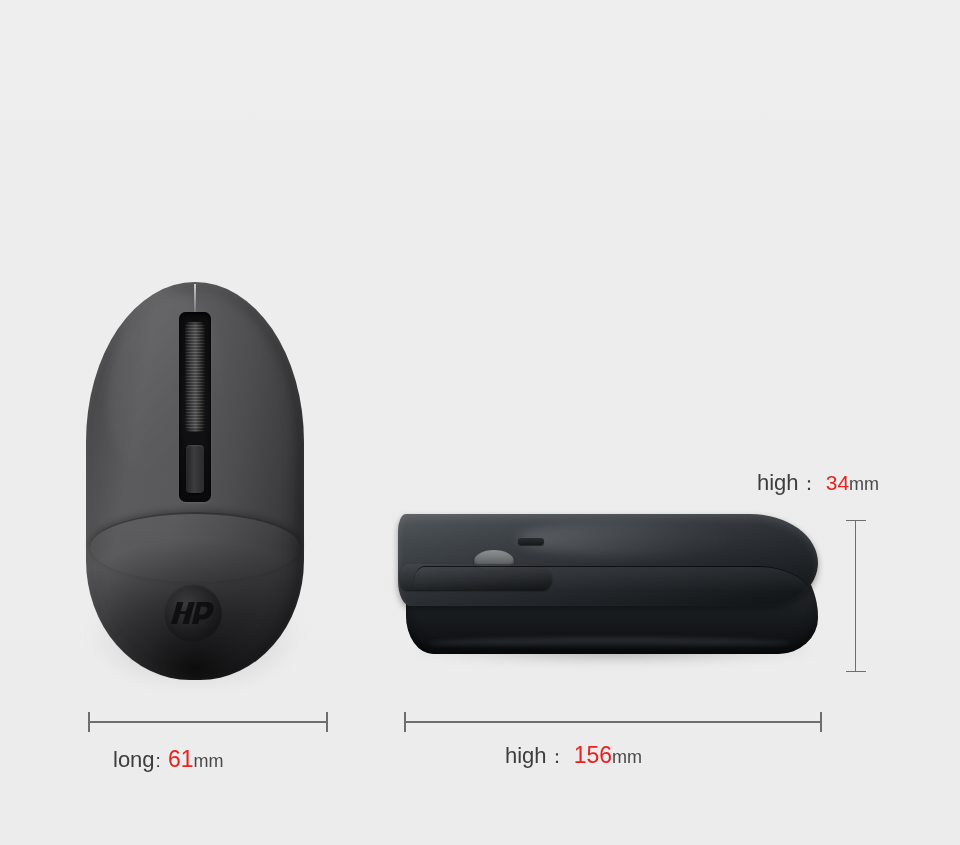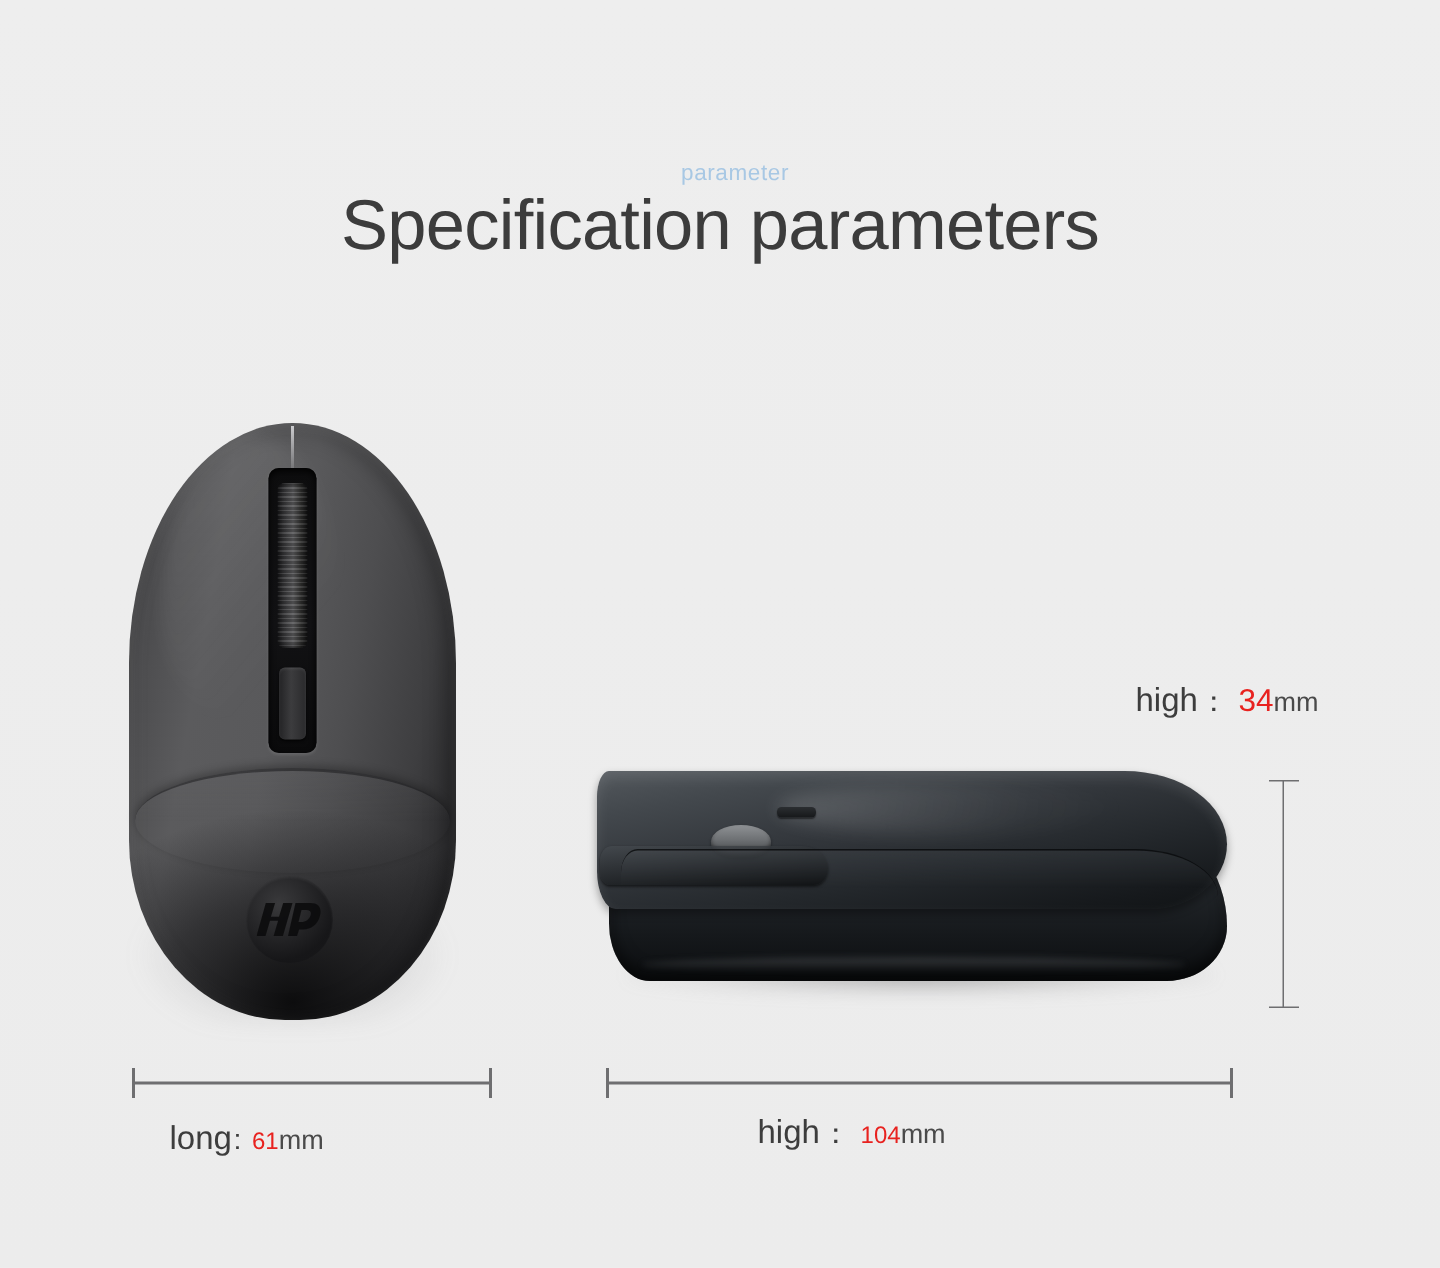--- a/index.html
+++ b/index.html
@@ -287,47 +287,43 @@
   
   .dim-label {
     position:absolute;
     font-size: 22px;
     color: #3d3d3d;
     white-space: nowrap;
     line-height: 1;
   }
   .dim-label .num {
     color: #e8221f;
-    font-size: 16px;
+    font-size: 23px;
   }
   .dim-label .unit {
     color: #4a4a4a;
     font-size: 18px;
   }
   .dim-label .colon {
     color: #3d3d3d;
     font-size: 19px;
     padding: 0 1px;
   }
 
   #lbl-wide { left: 113px; top: 748px; }
   #lbl-long { left: 505px; top: 744px; }
-  #lbl-high { left: 757px; top: 456px; }
+  #lbl-high { left: 757px; top: 472px; }
   #lbl-high .num  { font-size: 21px; }
   #lbl-high .unit { font-size: 18px; }
 </style>
 </head>
 <body>
 
 <div class="page">
 
-  <div class="header">
-    <div class="subtitle-watermark">parameter</div>
-    <div class="title">Specification parameters</div>
-  </div>
 
   <div class="mouse-top-wrap">
     <div class="mt-shadow"></div>
     <div class="mt-body">
       <div class="mt-gloss"></div>
       <div class="mt-split"></div>
       <div class="mt-seam"></div>
       <div class="mt-wheel-slot">
         <div class="mt-wheel"></div>
         <div class="mt-dpi"></div>
@@ -374,21 +370,21 @@
     <div class="cap bottom"></div>
   </div>
 
   <div class="dim-label" id="lbl-wide">
     <span>long</span><span class="colon">:</span>
     <span class="num">61</span><span class="unit">mm</span>
   </div>
 
   <div class="dim-label" id="lbl-long">
     <span>high</span><span class="colon">：</span>
-    <span class="num">104</span><span class="unit">mm</span>
+    <span class="num">156</span><span class="unit">mm</span>
   </div>
 
   <div class="dim-label" id="lbl-high">
     <span>high</span><span class="colon">：</span>
     <span class="num">34</span><span class="unit">mm</span>
   </div>
 
 </div>
 
 </body></html>

